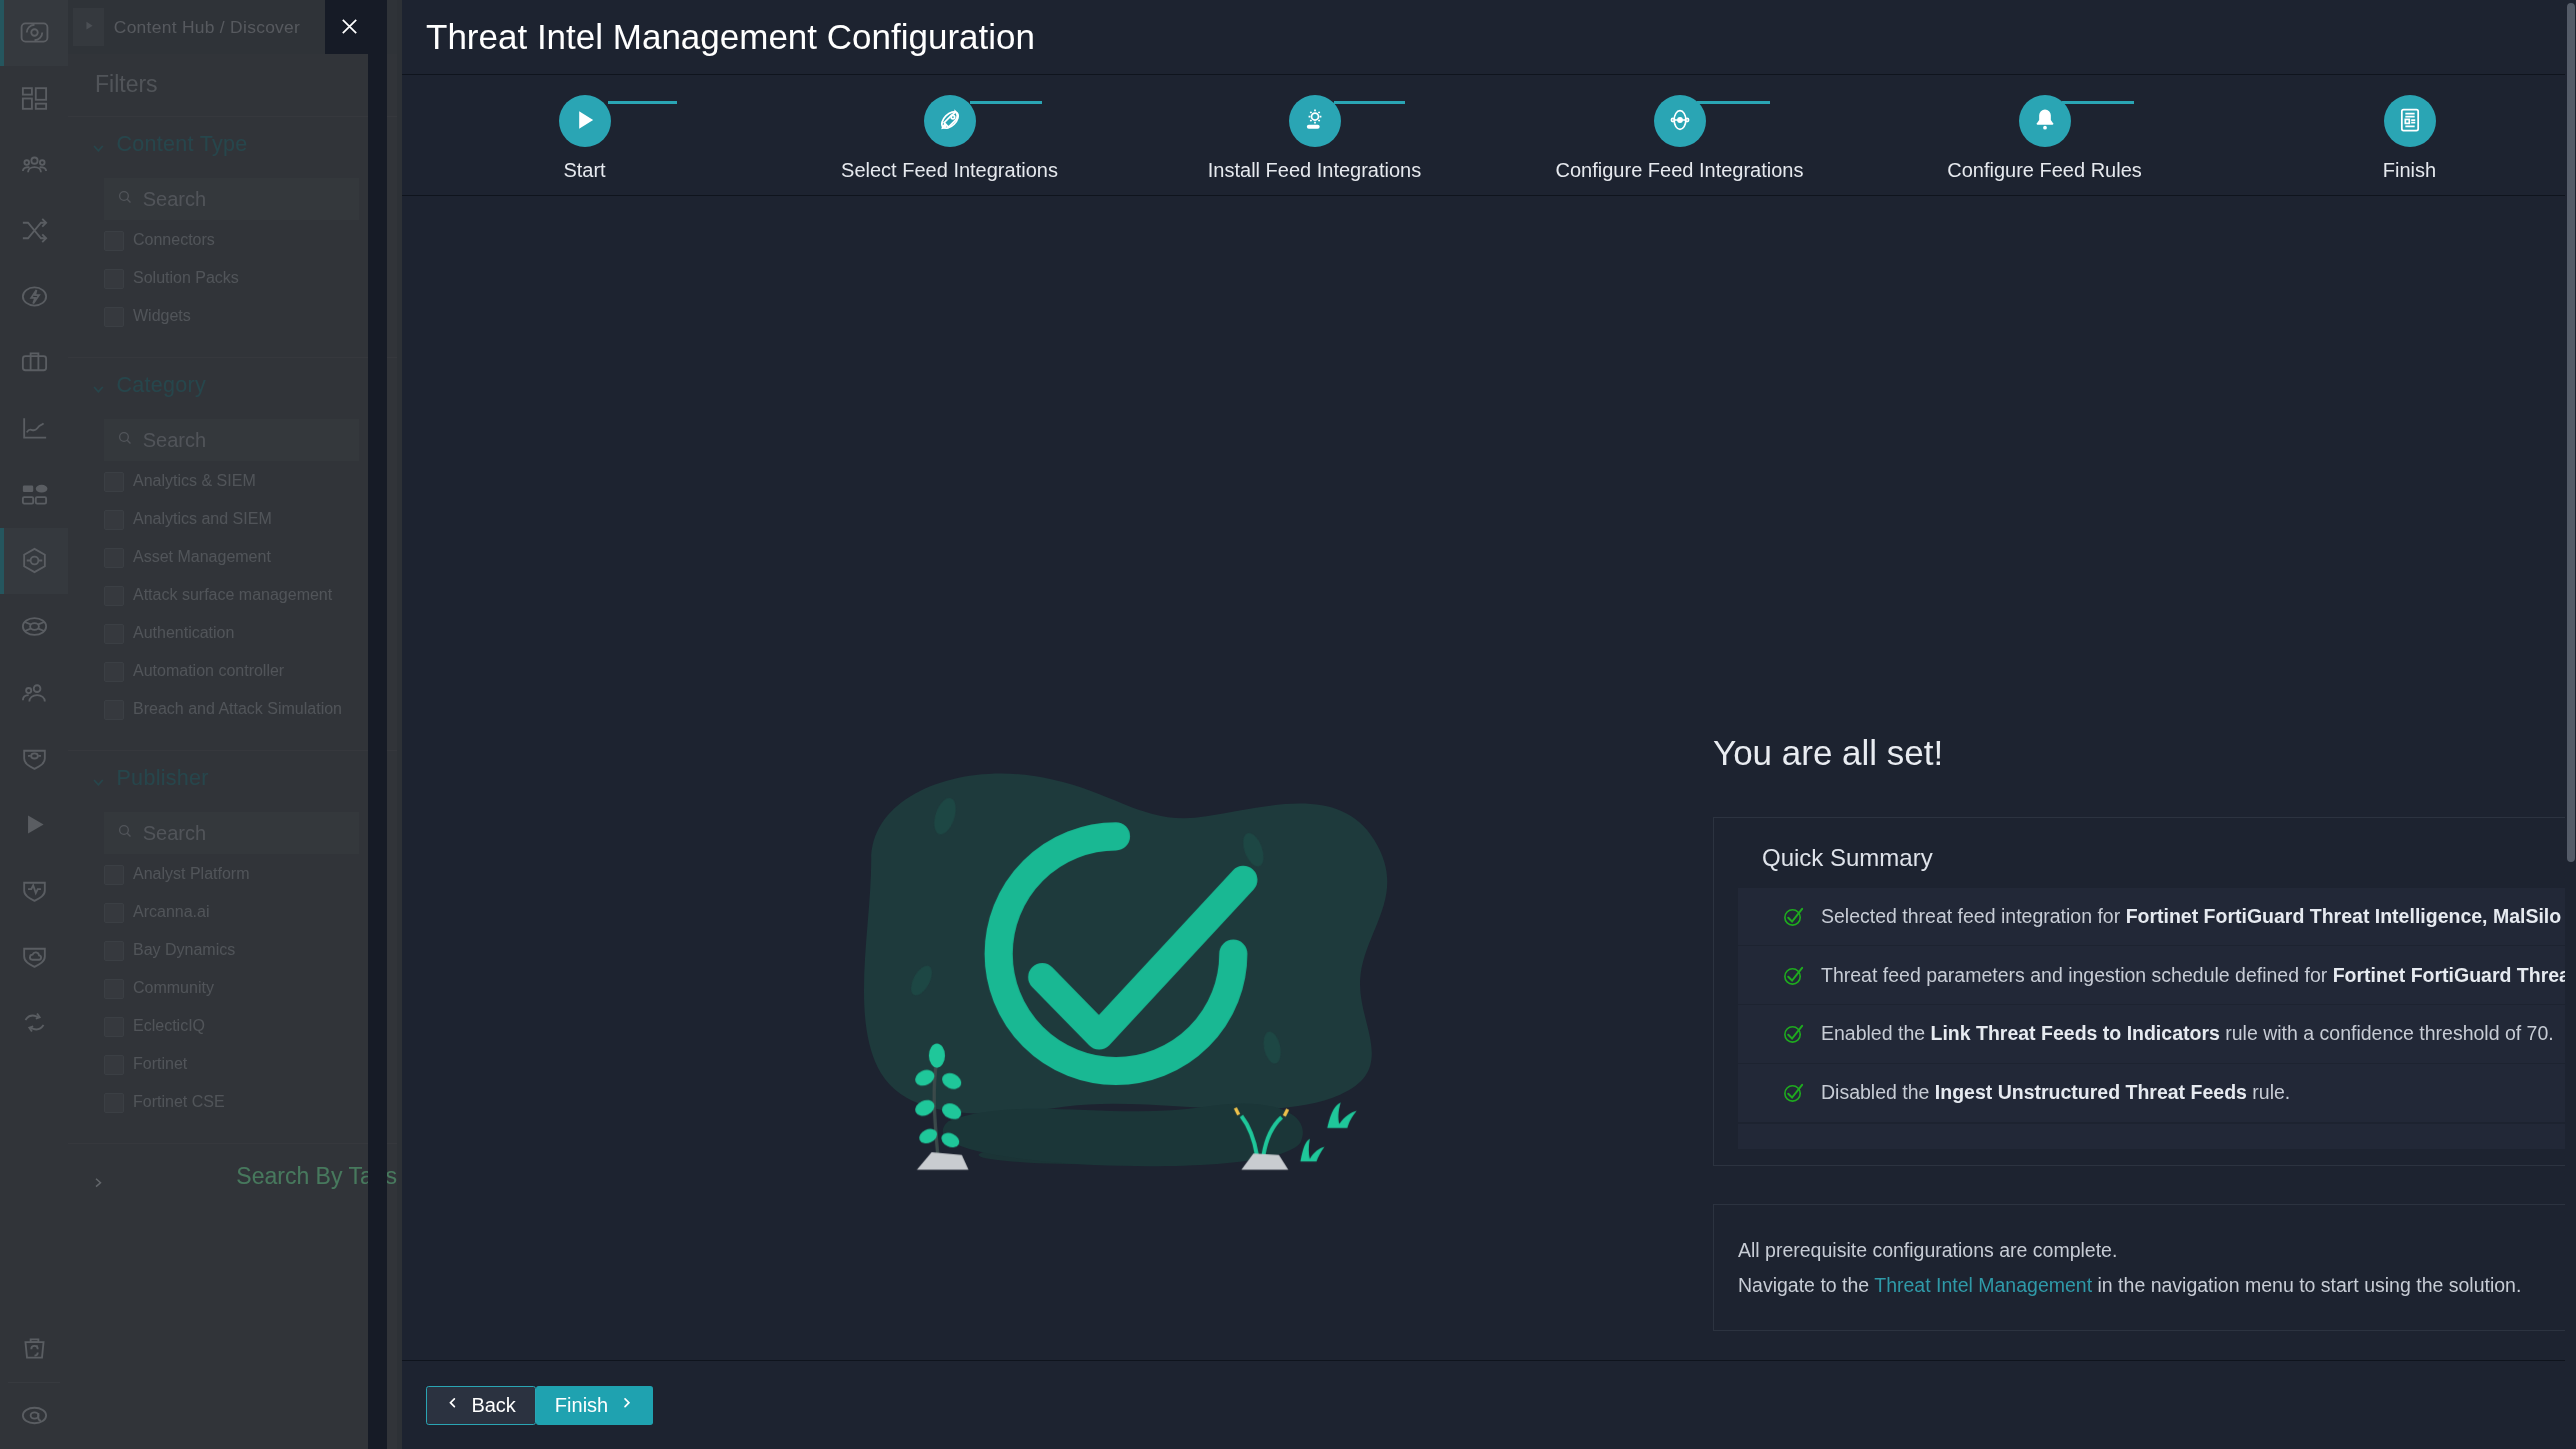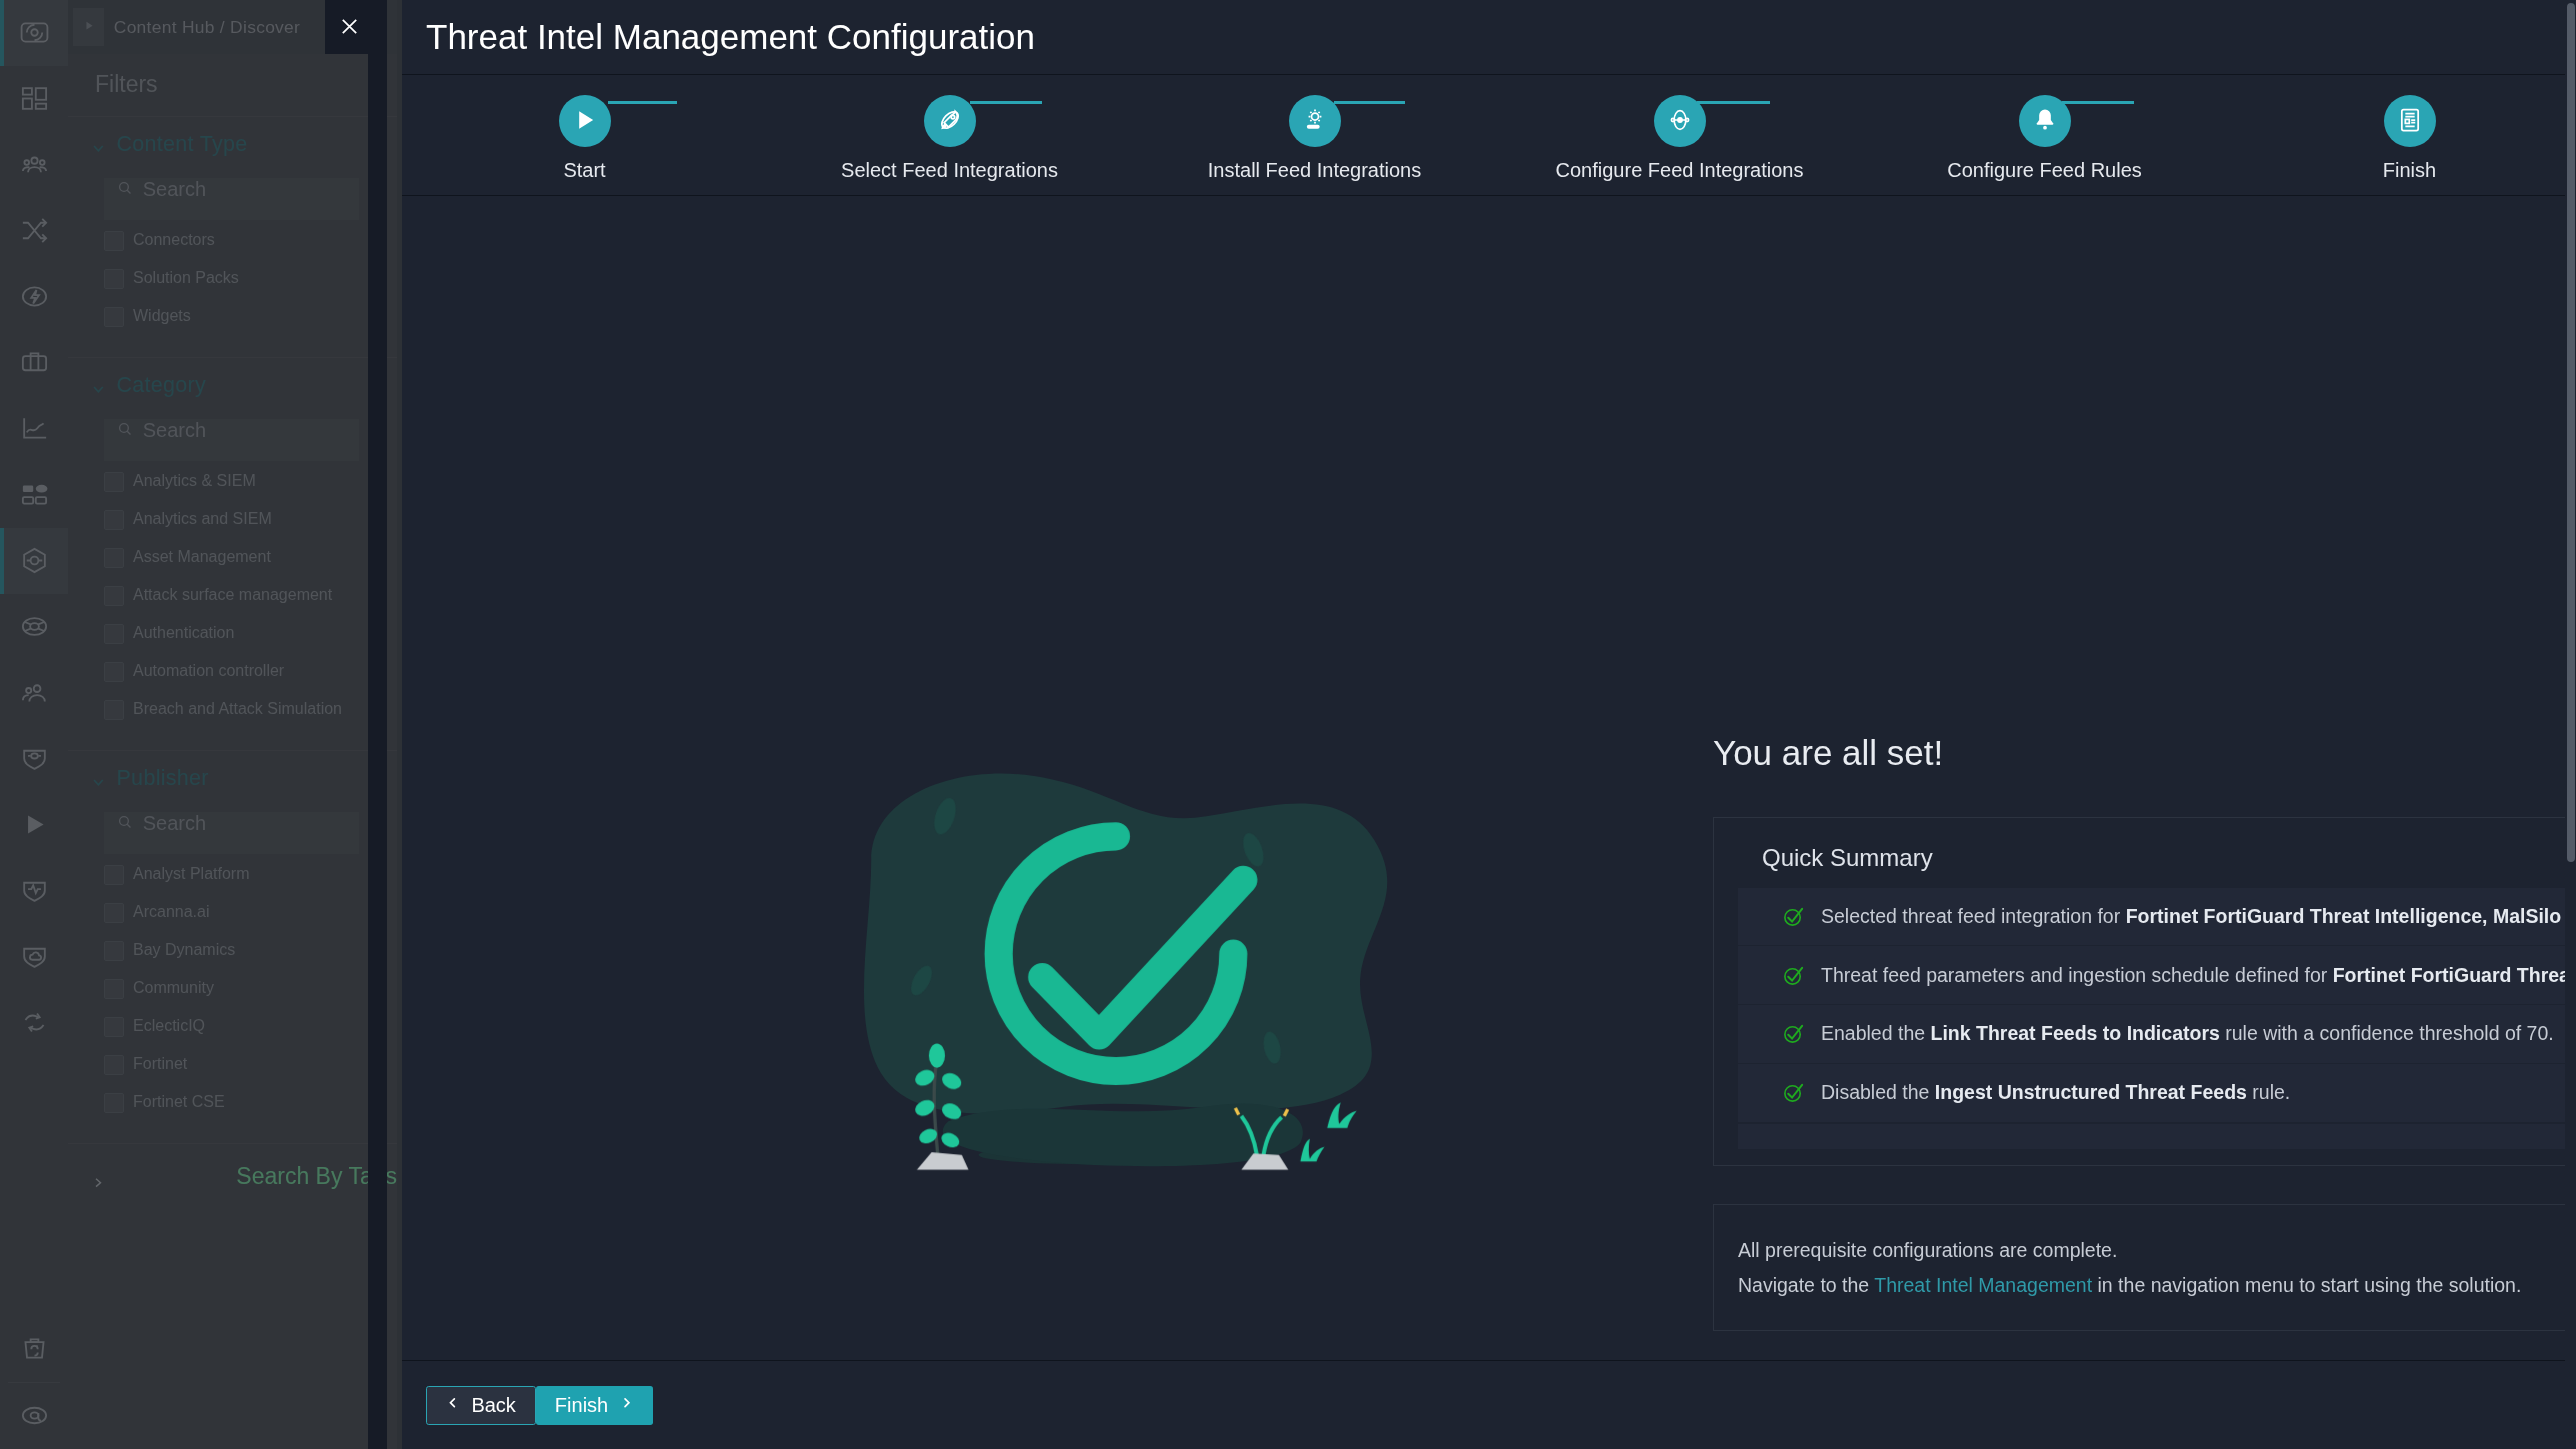--- a/index.html
+++ b/index.html
@@ -77,21 +77,21 @@
   }
   .facet { border-bottom: 0.7px solid rgba(255,255,255,.06); }
   .facet-head {
     display: flex; align-items: center; gap: 10.7px;
     padding: 14.8px 0 14.8px 23px;
     font-size: 21.5px; color: #3d7f85; letter-spacing: 0.3px;
   }
   .facet-head .chev { width: 14.8px; height: 14.8px; flex: none; }
   .facet-body { padding: 0 0 12px 36px; }
   .facet-search {
-    display: flex; gap: 9.4px;
+    display: flex; align-items: center; gap: 9.4px;
     background: #5b5f63;
     height: 42px; width: 255px;
     padding-left: 12px; margin: 6.7px 0 10.7px 0;
     font-size: 20px; color: #9b9ea2;
   }
   .facet-search svg { width: 17.4px; height: 17.4px; flex: none; }
   .facet-opt {
     display: flex; align-items: flex-start; gap: 9px;
     height: 38px; font-size: 16px; color: #9b9ea2;
     white-space: nowrap;

